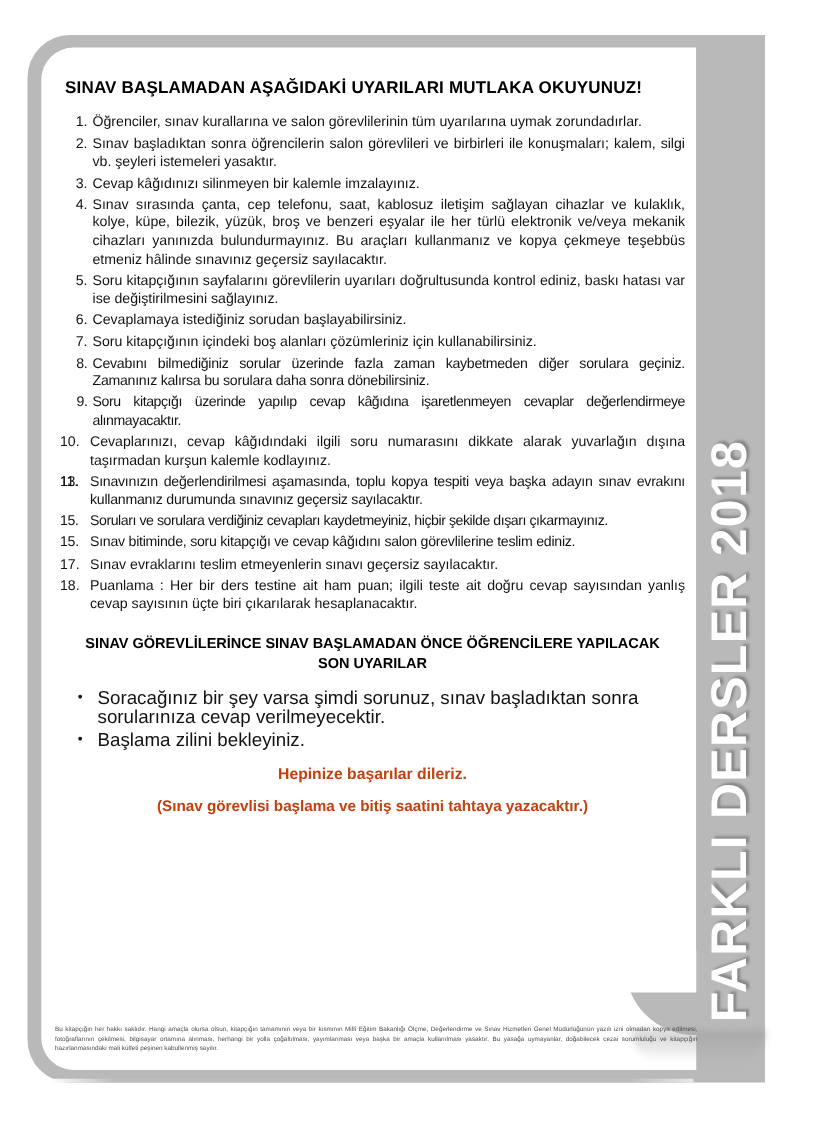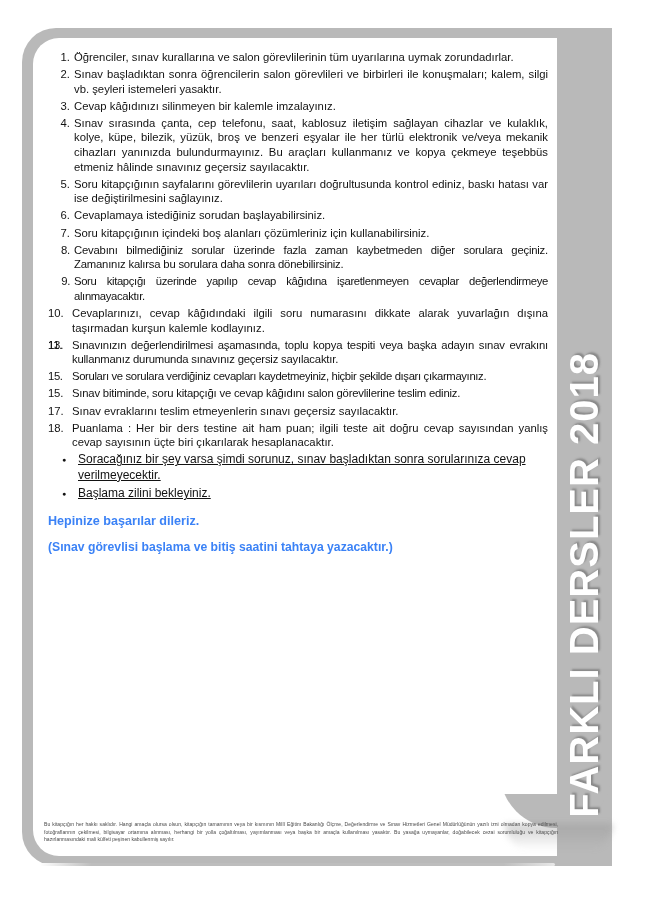--- a/index.html
+++ b/index.html
@@ -173,39 +173,39 @@
   }
 
   ul.bullets {
     list-style: none;
     margin: 0 0 0 14px;
     padding: 0;
   }
   ul.bullets li {
     position: relative;
     padding-left: 16px;
-    font-size: 12px;
+    font-size: 15px;
     line-height: 15.5px;
     margin-bottom: 3px;
     color: #121212;
-    text-decoration: underline;
   }
   ul.bullets li::before {
     content: "\25CF";
     position: absolute;
     left: 0;
     top: -0.5px;
     font-size: 7px;
   }
 
   p.closing {
+    text-align: center;
     font-size: 12.6px;
     font-weight: bold;
     margin: 12px 0 0 0;
-    color: #3b82f6;
+    color: #c2410c;
   }
   p.closing.second {
     font-size: 12.2px;
   }
 
   .fine-print {
     position: absolute;
     left: 44px;
     top: 821px;
     width: 514px;
@@ -228,40 +228,42 @@
   <div class="side-hook-cut"></div>
   <div class="hook-shadow"></div>
   <div class="bottom-rule"></div>
 
   <div class="vertical-title">
     <span>FARKLI DERSLER 2018</span>
   </div>
 
   <div id="content">
 
+    <h1 class="main-heading">SINAV BAŞLAMADAN AŞAĞIDAKİ UYARILARI MUTLAKA OKUYUNUZ!</h1>
 
     <ol class="rules">
       <li><span class="num">1.</span><span>Öğrenciler, sınav kurallarına ve salon görevlilerinin tüm uyarılarına uymak zorundadırlar.</span></li>
       <li><span class="num">2.</span><span>Sınav başladıktan sonra öğrencilerin salon görevlileri ve birbirleri ile konuşmaları; kalem, silgi vb. şeyleri istemeleri yasaktır.</span></li>
       <li><span class="num">3.</span><span>Cevap kâğıdınızı silinmeyen bir kalemle imzalayınız.</span></li>
       <li><span class="num">4.</span><span>Sınav sırasında çanta, cep telefonu, saat, kablosuz iletişim sağlayan cihazlar ve kulaklık, kolye, küpe, bilezik, yüzük, broş ve benzeri eşyalar ile her türlü elektronik ve/veya mekanik cihazları yanınızda bulundurmayınız. Bu araçları kullanmanız ve kopya çekmeye teşebbüs etmeniz hâlinde sınavınız geçersiz sayılacaktır.</span></li>
       <li><span class="num">5.</span><span>Soru kitapçığının sayfalarını görevlilerin uyarıları doğrultusunda kontrol ediniz, baskı hatası var ise değiştirilmesini sağlayınız.</span></li>
       <li><span class="num">6.</span><span>Cevaplamaya istediğiniz sorudan başlayabilirsiniz.</span></li>
       <li><span class="num">7.</span><span>Soru kitapçığının içindeki boş alanları çözümleriniz için kullanabilirsiniz.</span></li>
       <li class="tight2"><span class="num">8.</span><span>Cevabını bilmediğiniz sorular üzerinde fazla zaman kaybetmeden diğer sorulara geçiniz. Zamanınız kalırsa bu sorulara daha sonra dönebilirsiniz.</span></li>
       <li class="tight"><span class="num">9.</span><span>Soru kitapçığı üzerinde yapılıp cevap kâğıdına işaretlenmeyen cevaplar değerlendirmeye alınmayacaktır.</span></li>
       <li class="num-wide"><span class="num">10.</span><span>Cevaplarınızı, cevap kâğıdındaki ilgili soru numarasını dikkate alarak yuvarlağın dışına taşırmadan kurşun kalemle kodlayınız.</span></li>
       <li class="num-wide tight2"><span class="num">11.</span></li>
       <li class="num-wide tight2"><span class="num">13.</span><span>Sınavınızın değerlendirilmesi aşamasında, toplu kopya tespiti veya başka adayın sınav evrakını kullanmanız durumunda sınavınız geçersiz sayılacaktır.</span></li>
       <li class="num-wide tight"><span class="num">15.</span><span>Soruları ve sorulara verdiğiniz cevapları kaydetmeyiniz, hiçbir şekilde dışarı çıkarmayınız.</span></li>
       <li class="num-wide tight2"><span class="num">15.</span><span>Sınav bitiminde, soru kitapçığı ve cevap kâğıdını salon görevlilerine teslim ediniz.</span></li>
       <li class="num-wide"><span class="num">17.</span><span>Sınav evraklarını teslim etmeyenlerin sınavı geçersiz sayılacaktır.</span></li>
       <li class="num-wide"><span class="num">18.</span><span>Puanlama : Her bir ders testine ait ham puan; ilgili teste ait doğru cevap sayısından yanlış cevap sayısının üçte biri çıkarılarak hesaplanacaktır.</span></li>
     </ol>
 
+    <h2 class="sub-heading">SINAV GÖREVLİLERİNCE SINAV BAŞLAMADAN ÖNCE ÖĞRENCİLERE YAPILACAK SON UYARILAR</h2>
 
     <ul class="bullets">
       <li>Soracağınız bir şey varsa şimdi sorunuz, sınav başladıktan sonra sorularınıza cevap verilmeyecektir.</li>
       <li>Başlama zilini bekleyiniz.</li>
     </ul>
 
     <p class="closing">Hepinize başarılar dileriz.</p>
     <p class="closing second">(Sınav görevlisi başlama ve bitiş saatini tahtaya yazacaktır.)</p>
 
   </div>

